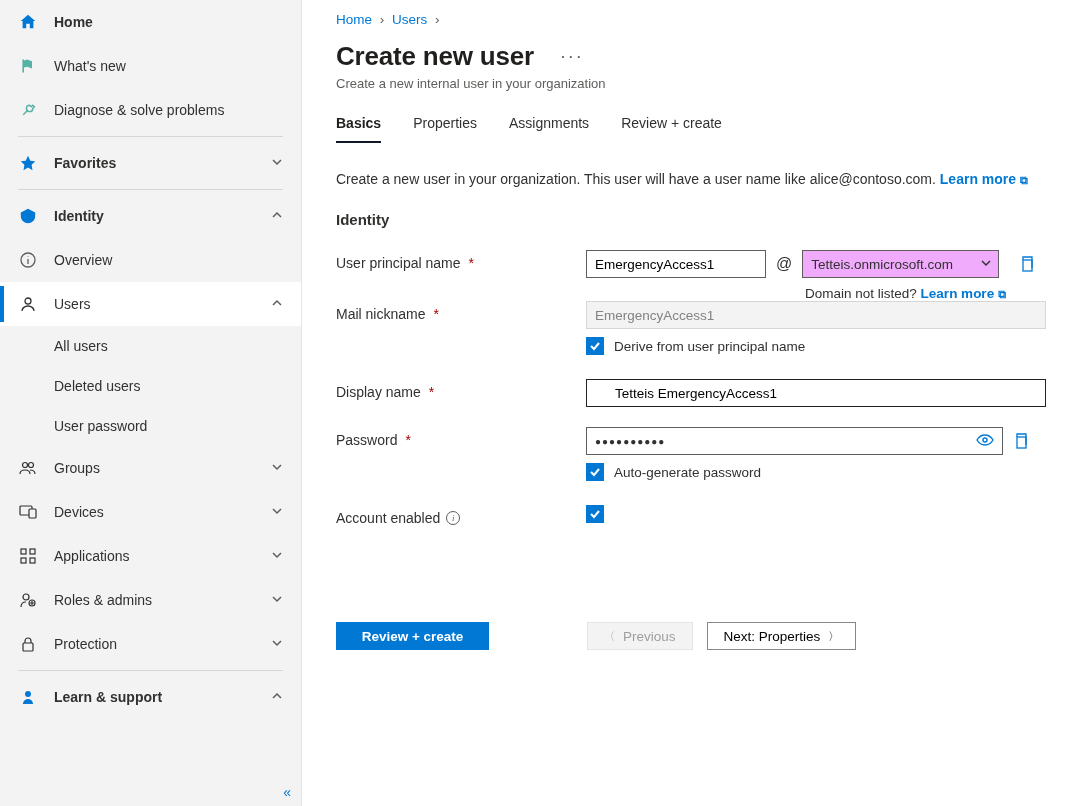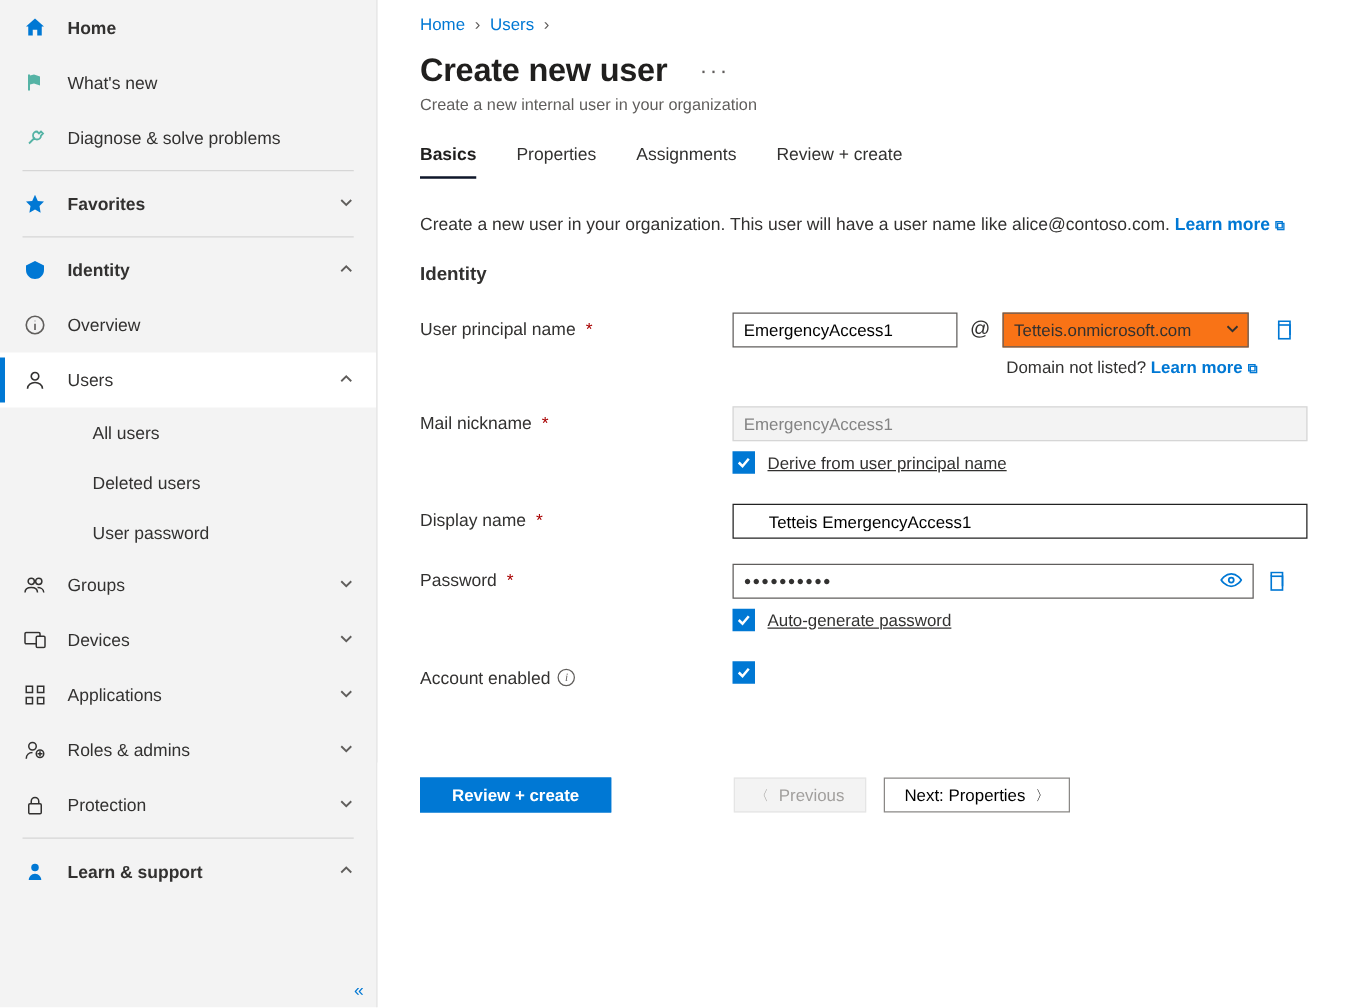--- a/index.html
+++ b/index.html
@@ -10,21 +10,21 @@
 .sidebar::-webkit-scrollbar { width: 16px; }
 .sidebar::-webkit-scrollbar-track { background: transparent; }
 .sidebar::-webkit-scrollbar-thumb { background: #888; border: 4px solid #f3f3f3; border-radius: 8px; }
 .nav-item { display: flex; align-items: center; padding: 12px 18px; cursor: pointer; color: #323130; position: relative; }
 .nav-item .icon { width: 20px; height: 20px; margin-right: 16px; display: flex; align-items: center; justify-content: center; flex-shrink: 0; }
 .nav-item .label { font-size: 14px; }
 .nav-item.bold .label { font-weight: 600; }
 .nav-item .chev { margin-left: auto; color: #605e5c; }
 .nav-item.active { background: #fff; }
 .nav-item.active::before { content: ""; position: absolute; left: 0; top: 4px; bottom: 4px; width: 4px; background: #0078d4; }
-.nav-sub .nav-item { padding-left: 74px; }
+.nav-sub .nav-item { padding-left: 54px; }
 .divider { height: 1px; background: #d6d6d6; margin: 4px 18px; }
 
 
 .ic-home{color:#0078d4} .ic-new{color:#55b3a5} .ic-diag{color:#55b3a5}
 .ic-star{color:#0078d4} .ic-id{color:#0078d4} .ic-info{color:#605e5c}
 .ic-users{color:#323130} .ic-groups{color:#323130} .ic-dev{color:#323130}
 .ic-apps{color:#323130} .ic-roles{color:#323130} .ic-prot{color:#323130}
 .ic-learn{color:#0078d4}
 
 .chev-double { position: absolute; bottom: 6px; right: 10px; color: #0078d4; font-size: 14px; cursor: pointer; }
@@ -57,34 +57,34 @@
 .form-label { width: 250px; font-size: 14px; padding-top: 5px; display: flex; align-items: center; gap: 6px; }
 .req { color: #a80000; margin-left: 2px; }
 .form-field { flex: 1; max-width: 460px; position: relative; }
 
 .text-input { height: 28px; border: 1px solid #605e5c; padding: 0 8px; font-size: 13.5px; background: #fff; }
 .text-input[disabled] { background: #f3f3f3; color: #838383; border: 1px solid #d6d6d6; }
 
 .upn-row { display: flex; align-items: center; gap: 10px; }
 .upn-user { width: 180px; }
 .upn-at { font-size: 16px; }
-.upn-domain { width: 197px; display: flex; align-items: center; border: 1px solid #605e5c; height: 28px; padding: 0 6px 0 8px; background: #f97316; }
+.upn-domain { width: 197px; display: flex; align-items: center; border: 1px solid #605e5c; height: 28px; padding: 0 6px 0 8px; background: #f0abfc; }
 .upn-domain span.d-label { flex: 1; font-size: 13.5px; }
 .copy-btn { width: 20px; height: 20px; display: flex; align-items: center; justify-content: center; color: #0078d4; cursor: pointer; margin-left: 8px; flex-shrink: 0; }
 
-.aux-right { text-align: right; font-size: 13.5px; margin-top: -12px; margin-bottom: 24px; padding-right: 52px; }
+.aux-right { text-align: right; font-size: 13.5px; margin-top: -12px; padding-right: 52px; }
 
 .nick-input { width: 460px; }
 .disp-input { width: 460px; border: 1.5px solid #222; padding-left: 28px; }
 .pwd-wrap { display: flex; align-items: center; }
 .pwd-input { width: 417px; border: 1px solid #605e5c; height: 28px; display: flex; align-items: center; padding: 0 8px; }
 .pwd-dots { letter-spacing: 1px; flex: 1; font-size: 10px; }
 .eye-btn { color: #0078d4; cursor: pointer; }
 
-.chk-row { display: flex; align-items: center; gap: 10px; margin-top: 8px; text-decoration: underline; }
+.chk-row { display: flex; align-items: center; gap: 10px; margin-top: 8px; }
 .chk { width: 18px; height: 18px; background: #0078d4; display: flex; align-items: center; justify-content: center; color: #fff; cursor: pointer; }
 .chk svg { width: 12px; height: 12px; }
 .chk-label { font-size: 13.5px; }
 
 .info-icon { width: 14px; height: 14px; border: 1px solid #605e5c; border-radius: 50%; display: inline-flex; align-items: center; justify-content: center; font-size: 9px; font-style: italic; color: #605e5c; font-family: serif; }
 
 
 .footer { display: flex; gap: 14px; padding: 12px 34px 14px; align-items: center; background: #fff; }
 .btn { height: 28px; padding: 0 16px; font-size: 13.5px; border: 1px solid #8a8886; background: #fff; cursor: pointer; display: flex; align-items: center; gap: 8px; }
 .btn.primary { background: #0078d4; border-color: #0078d4; color: #fff; font-weight: 600; width: 153px; justify-content: center; }

